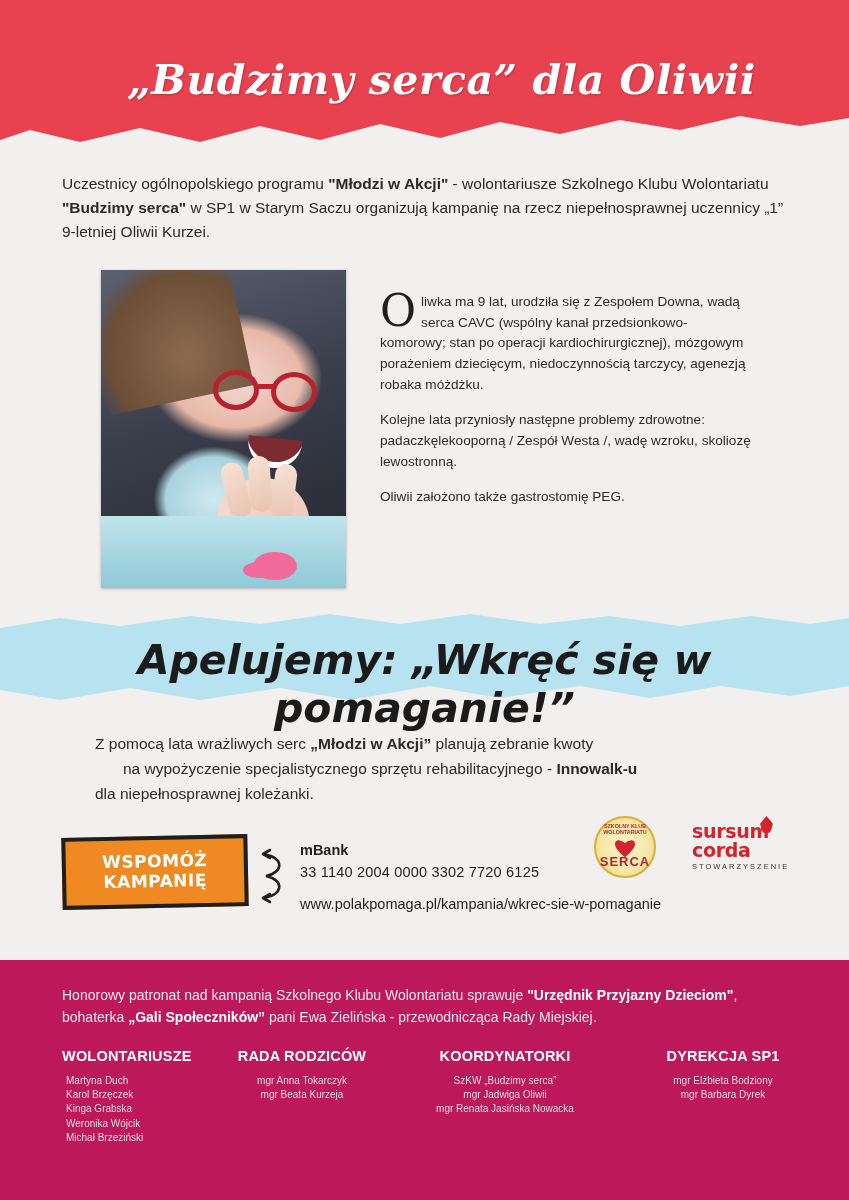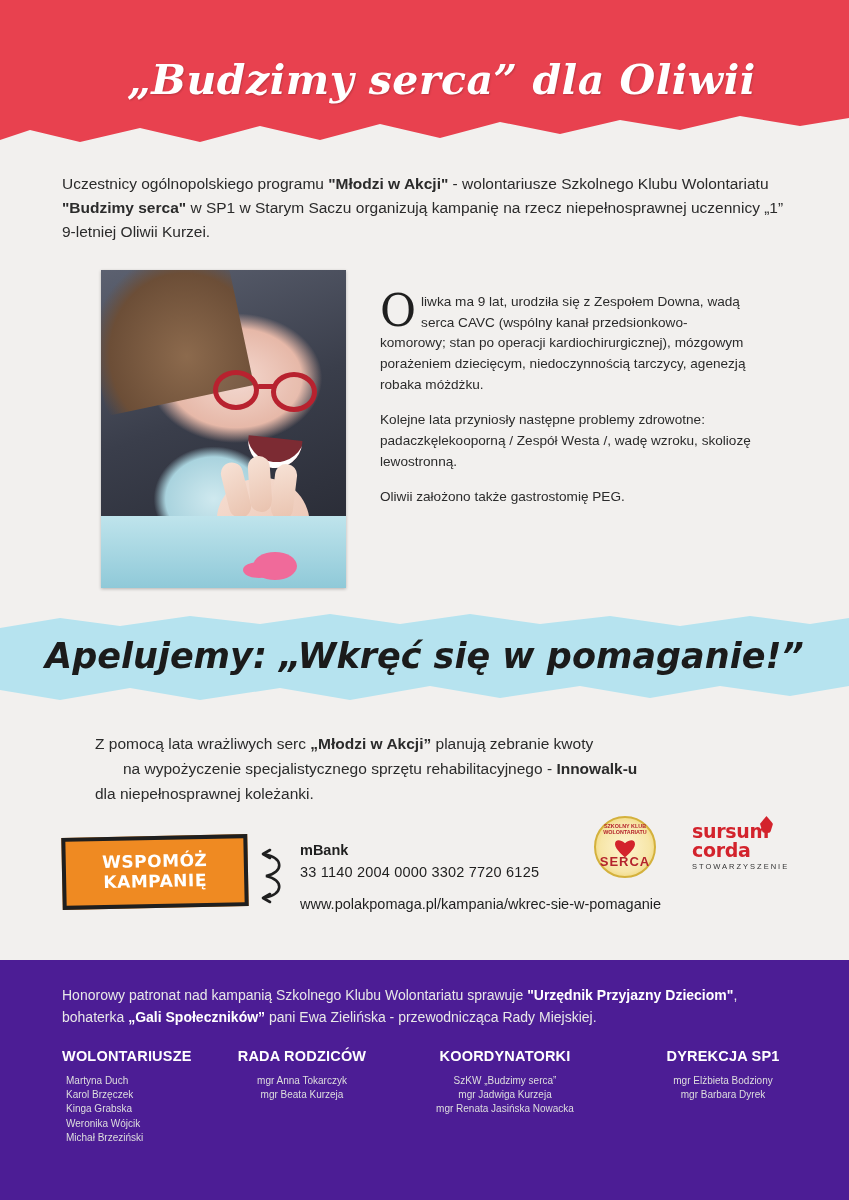--- a/index.html
+++ b/index.html
@@ -108,21 +108,21 @@
   
   .blue-banner {
     position:absolute; left:0; top:612px; width:849px; height:90px;
     background:#b6e3ef;
     clip-path: polygon(0 16px,60px 6px,120px 14px,190px 4px,260px 12px,330px 2px,400px 12px,470px 2px,540px 12px,610px 4px,680px 14px,750px 4px,810px 12px,849px 6px,849px 74px,790px 84px,720px 74px,650px 86px,580px 74px,500px 86px,430px 74px,350px 88px,280px 76px,200px 88px,130px 76px,60px 88px,0 78px);
   }
   .blue-title {
     position:absolute; left:0; top:636px; width:849px; text-align:center;
     font-family:"DejaVu Sans", sans-serif;
     font-weight:bold; font-style:italic;
-    font-size:35px; color:#1b1b1b;
+    font-size:41px; color:#1b1b1b;
   }
 
   
   .appeal {
     position:absolute; left:95px; top:732px; width:680px;
     font-size:15.5px; line-height:1.6; color:#2b2b2b;
   }
   .appeal .l2 { padding-left:28px; }
 
   
@@ -181,21 +181,21 @@
   .logo-sursum .flame {
     position:absolute; left:68px; top:-6px; width:13px; height:17px;
     background:#d3232c;
     clip-path: polygon(50% 0,100% 45%,78% 100%,22% 100%,0 45%);
     border-radius:50% 50% 40% 40%;
   }
 
   
   .footer {
     position:absolute; left:0; top:960px; width:849px; height:240px;
-    background:#4c1d95; color:#e8e8e8;
+    background:#be185d; color:#e8e8e8;
   }
   .footer-top {
     position:absolute; left:62px; top:24px; width:730px;
     font-size:14px; line-height:1.6;
   }
   .footer-top b { color:#ffffff; }
   .cols { position:absolute; left:0; top:88px; width:849px; }
   .col { position:absolute; top:0; }
   .col h4 {
     margin:0 0 10px 0; font-size:14.5px; font-weight:bold; color:#ffffff;
@@ -302,21 +302,21 @@
 
     <div class="col col-1">
       <h4>RADA RODZICÓW</h4>
       <div class="entry">mgr Anna Tokarczyk</div>
       <div class="entry">mgr Beata Kurzeja</div>
     </div>
 
     <div class="col col-2">
       <h4>KOORDYNATORKI</h4>
       <div class="entry">SzKW „Budzimy serca”</div>
-      <div class="entry">mgr Jadwiga Kurzeja</div>
+      <div class="entry">mgr Jadwiga Oliwii</div>
       <div class="entry">mgr Renata Jasińska Nowacka</div>
     </div>
 
     <div class="col col-3">
       <h4>DYREKCJA SP1</h4>
       <div class="entry">mgr Elżbieta Bodziony</div>
       <div class="entry">mgr Barbara Dyrek</div>
     </div>
   </div>
 </div>

